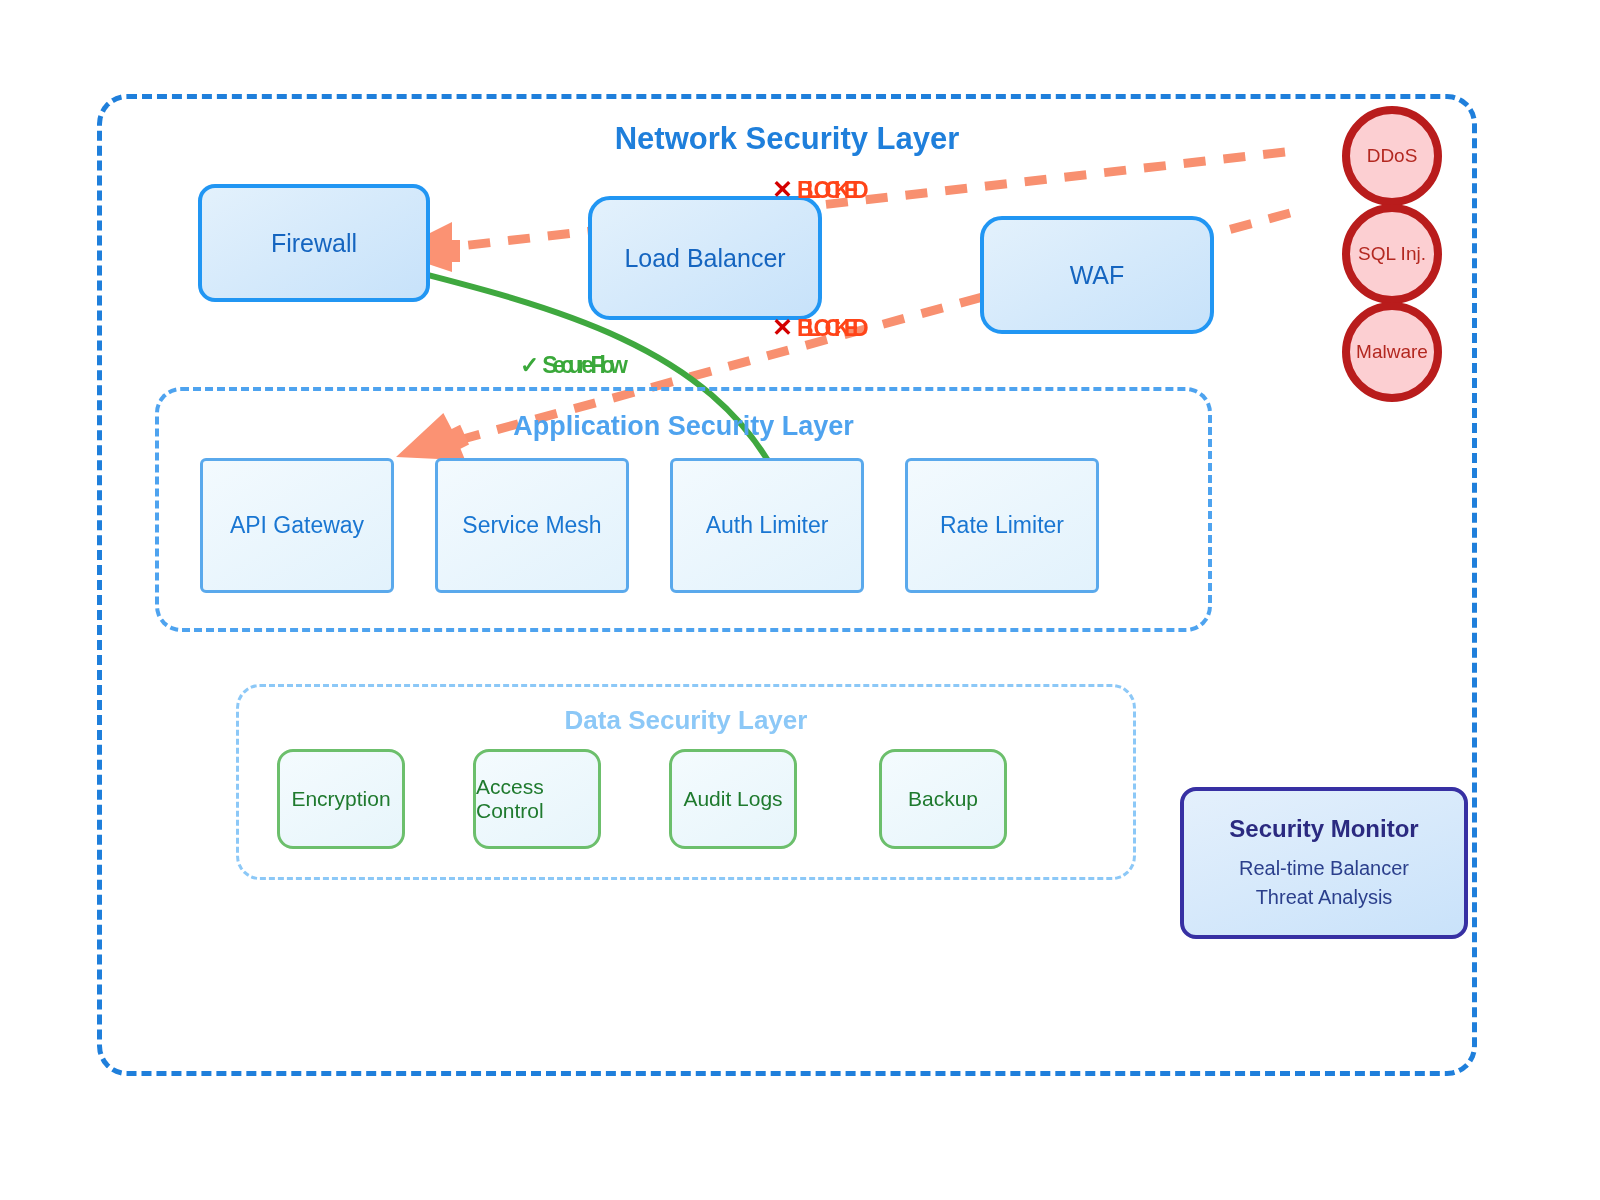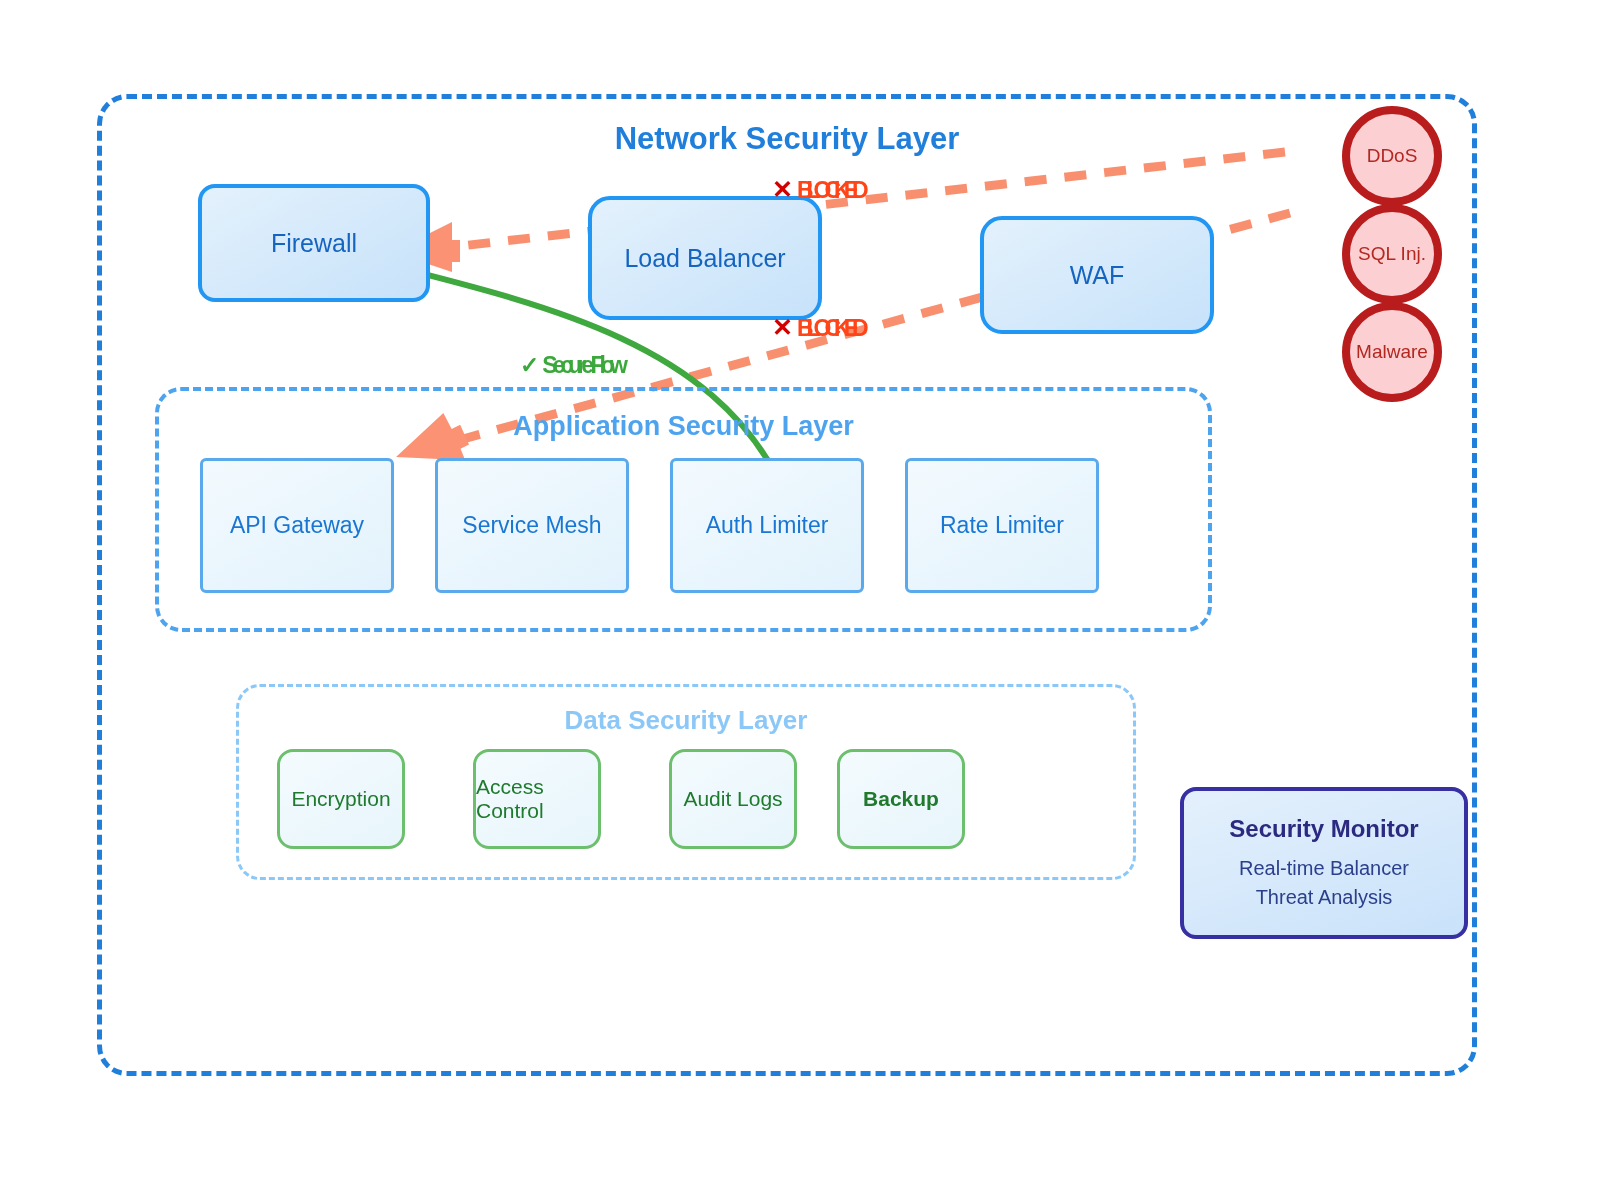--- a/index.html
+++ b/index.html
@@ -270,21 +270,21 @@
 
     <div class="data-box" style="left:38px;">
       <span>Encryption</span>
     </div>
     <div class="data-box" style="left:234px;">
       <span>Access Control</span>
     </div>
     <div class="data-box" style="left:430px;">
       <span>Audit Logs</span>
     </div>
-    <div class="data-box" style="left:598px;font-weight:bold;">
+    <div class="data-box" style="left:640px;">
       <span>Backup</span>
     </div>
   </div>
 
   <div class="threat" style="top:106px;">
     <span>DDoS</span>
   </div>
   <div class="threat" style="top:204px;">
     <span>SQL Inj.</span>
   </div>

